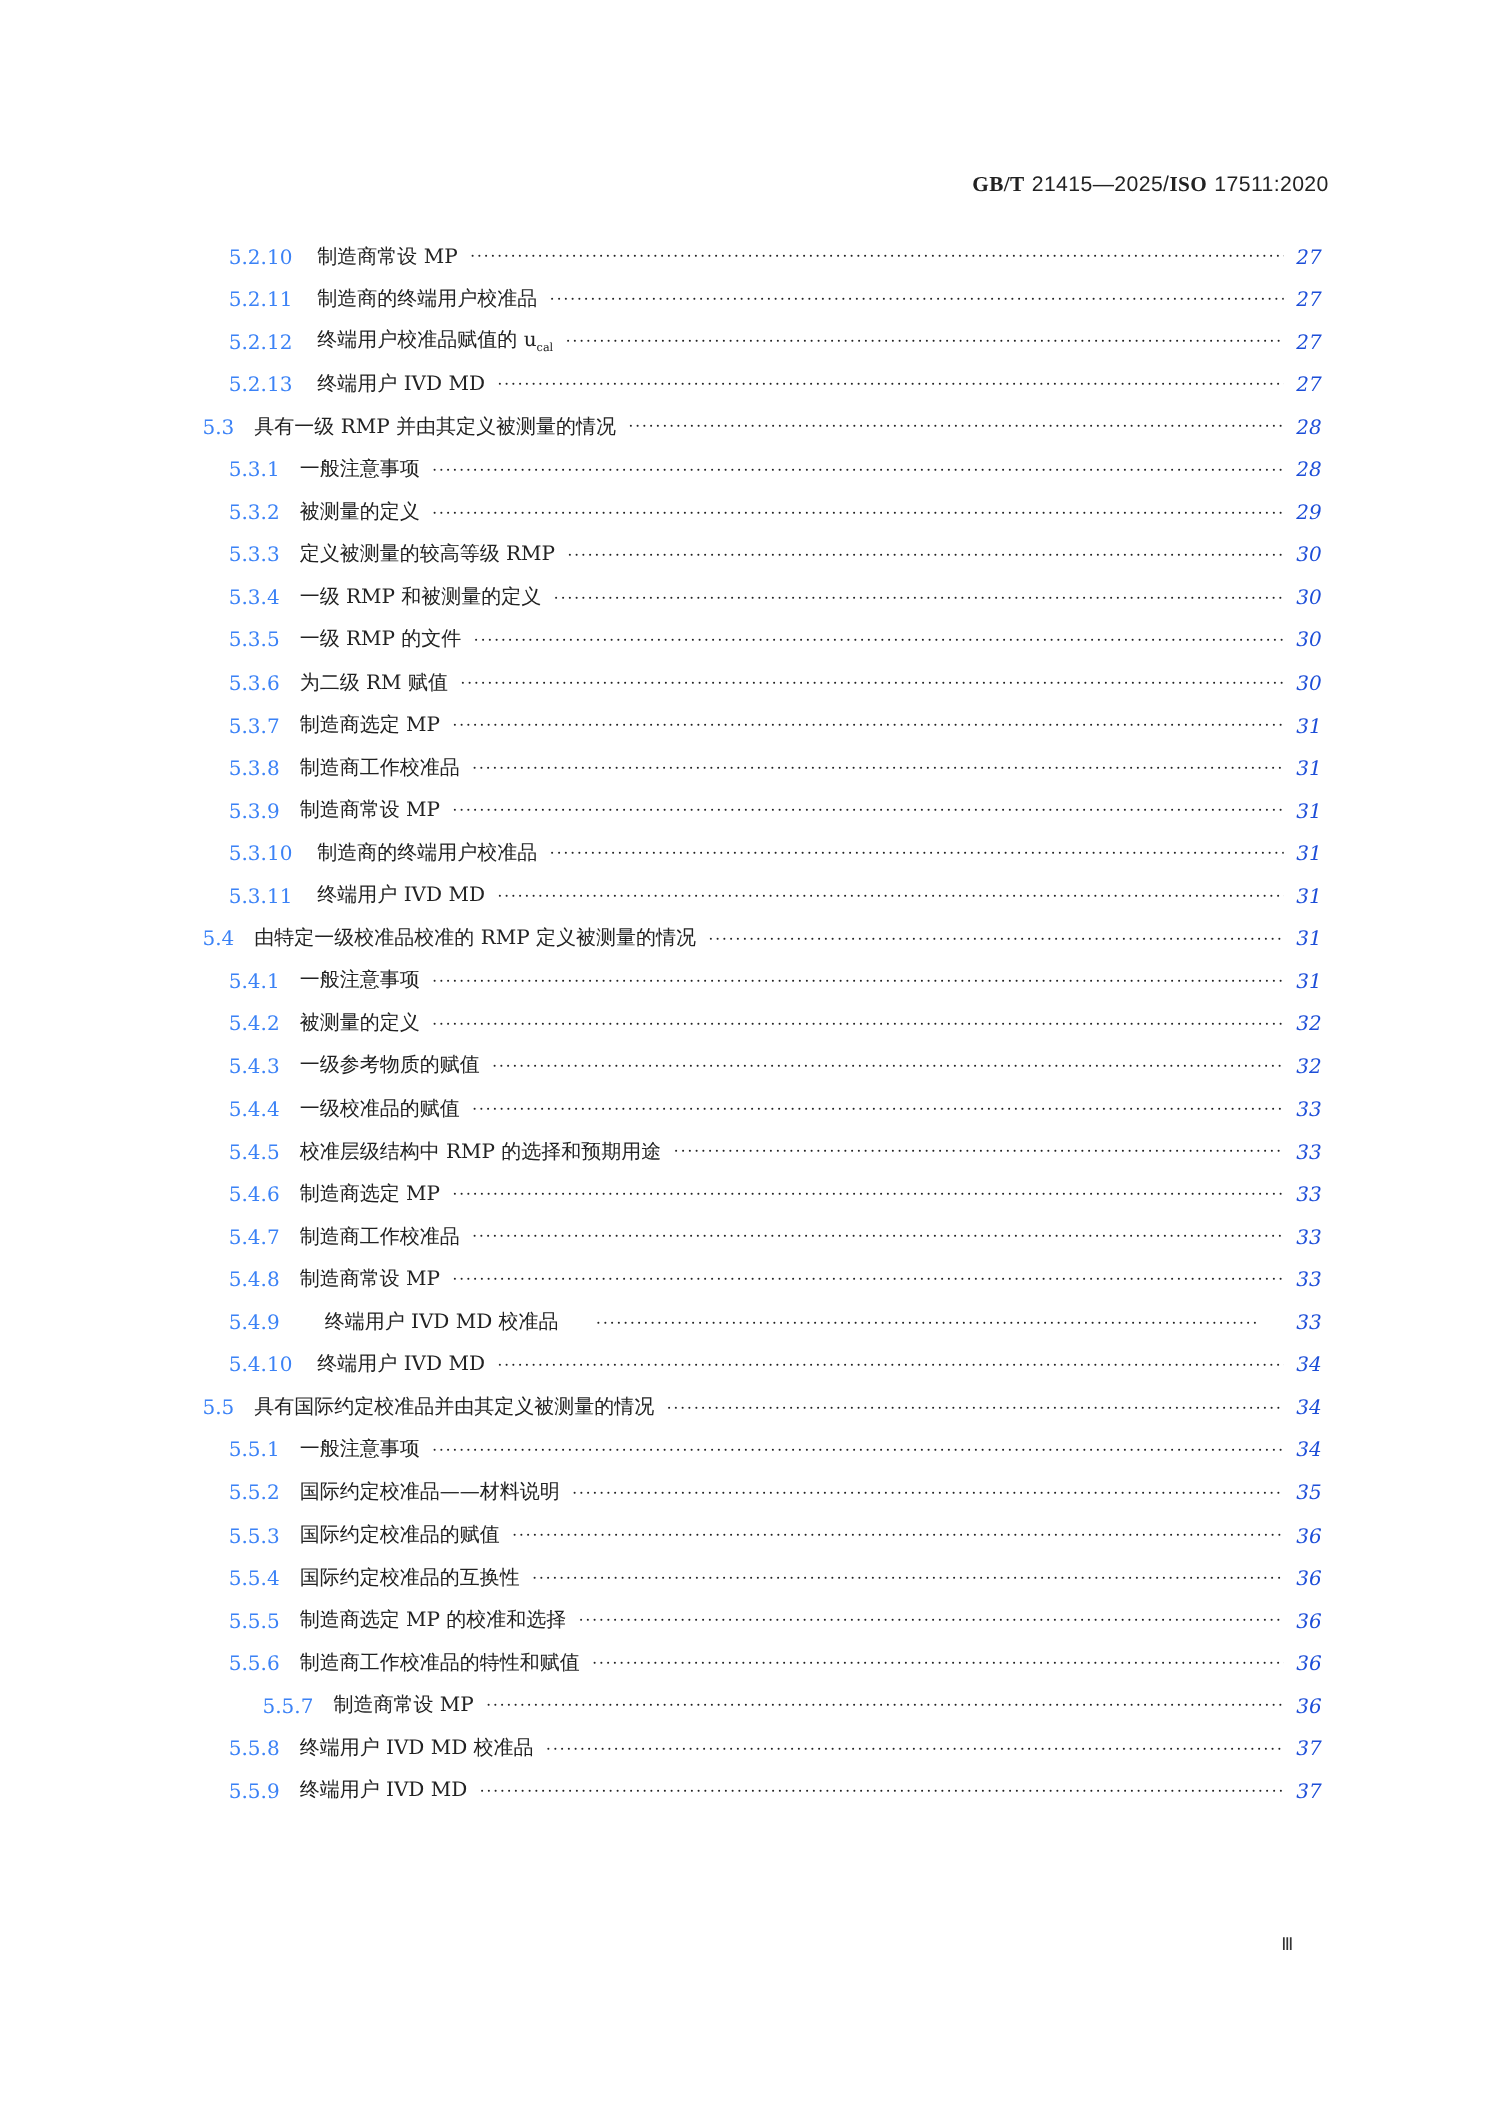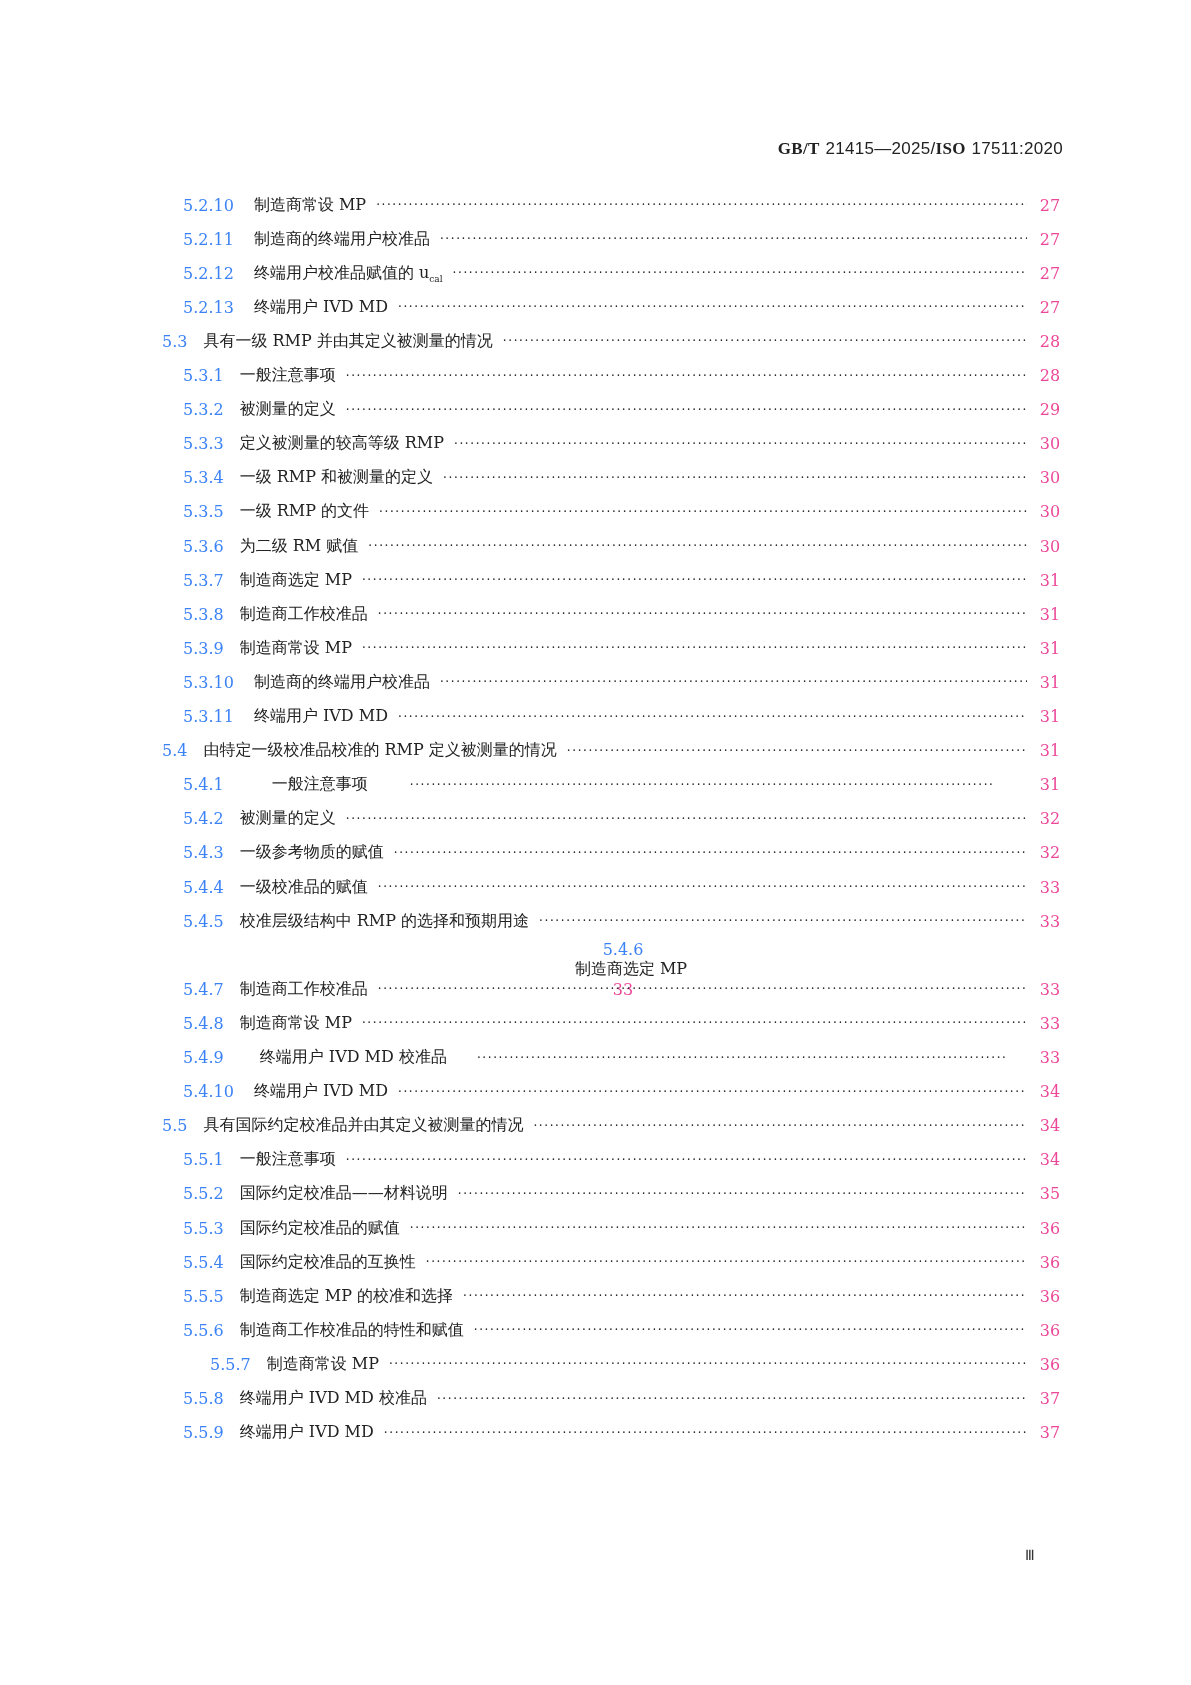--- a/index.html
+++ b/index.html
@@ -9,21 +9,21 @@
   .header .b { font-weight: bold; font-family: "Liberation Serif", "DejaVu Serif", serif; }
   .header .n { font-family: "Liberation Sans", "DejaVu Sans", sans-serif; }
   .toc { position: absolute; top: 190px; left: 0; width: 1191px; }
   .row { position: absolute; left: 0; height: 30px; display: flex; align-items: center;
          font-size: 16px; white-space: nowrap; }
   .row .num { display: inline-block; color: #3b82f6; }
   .row .title { display: inline-block; margin-left: 16px; color: #222; }
   .row .title sub { font-size: 9px; }
   .row .dots { flex: 1; overflow: hidden; margin: 0 10px 0 10px; color: #222;
                letter-spacing: 1.6px; font-size: 12px; }
-  .row .page { width: 26px; text-align: center; color: #ec4899; }
+  .row .page { width: 26px; text-align: left; color: #1d4ed8; font-style: italic; }
   .footer { position: absolute; top: 1547px; left: 1025px; font-size: 14px; color: #333;
             font-family: "Liberation Serif", serif; }
 </style>
 </head>
 <body>
 
 <div class="header">
   <span class="b">GB/T</span>
   <span class="n">21415—2025/</span><span class="b">ISO</span>
   <span class="n">17511:2020</span>
@@ -125,21 +125,21 @@
       <span class="title" style="margin-left: 20px;"><span>终端用户 IVD MD</span></span>
       <span class="dots">········································································································································································································</span>
       <span class="page">31</span>
     </div>
     <div class="row" style="top: 545.6px; left: 162px; right: 128px;">
       <span class="num">5.4</span>
       <span class="title"><span>由特定一级校准品校准的 RMP 定义被测量的情况</span></span>
       <span class="dots">········································································································································································································</span>
       <span class="page">31</span>
     </div>
-    <div class="row" style="top: 579.7px; left: 183px; right: 128px; gap: 32px;">
+    <div class="row" style="top: 579.7px; left: 183px; right: 128px;">
       <span class="num">5.4.1</span>
       <span class="title"><span>一般注意事项</span></span>
       <span class="dots">········································································································································································································</span>
       <span class="page">31</span>
     </div>
     <div class="row" style="top: 613.8px; left: 183px; right: 128px;">
       <span class="num">5.4.2</span>
       <span class="title"><span>被测量的定义</span></span>
       <span class="dots">········································································································································································································</span>
       <span class="page">32</span>
@@ -155,21 +155,21 @@
       <span class="title"><span>一级校准品的赋值</span></span>
       <span class="dots">········································································································································································································</span>
       <span class="page">33</span>
     </div>
     <div class="row" style="top: 716.1px; left: 183px; right: 128px;">
       <span class="num">5.4.5</span>
       <span class="title"><span>校准层级结构中 RMP 的选择和预期用途</span></span>
       <span class="dots">········································································································································································································</span>
       <span class="page">33</span>
     </div>
-    <div class="row" style="top: 750.2px; left: 183px; right: 128px; flex-direction: column;">
+    <div class="row" style="top: 750.2px; left: 183px; right: 128px;">
       <span class="num">5.4.6</span>
       <span class="title"><span>制造商选定 MP</span></span>
       <span class="dots">········································································································································································································</span>
       <span class="page">33</span>
     </div>
     <div class="row" style="top: 784.3px; left: 183px; right: 128px;">
       <span class="num">5.4.7</span>
       <span class="title"><span>制造商工作校准品</span></span>
       <span class="dots">········································································································································································································</span>
       <span class="page">33</span>

